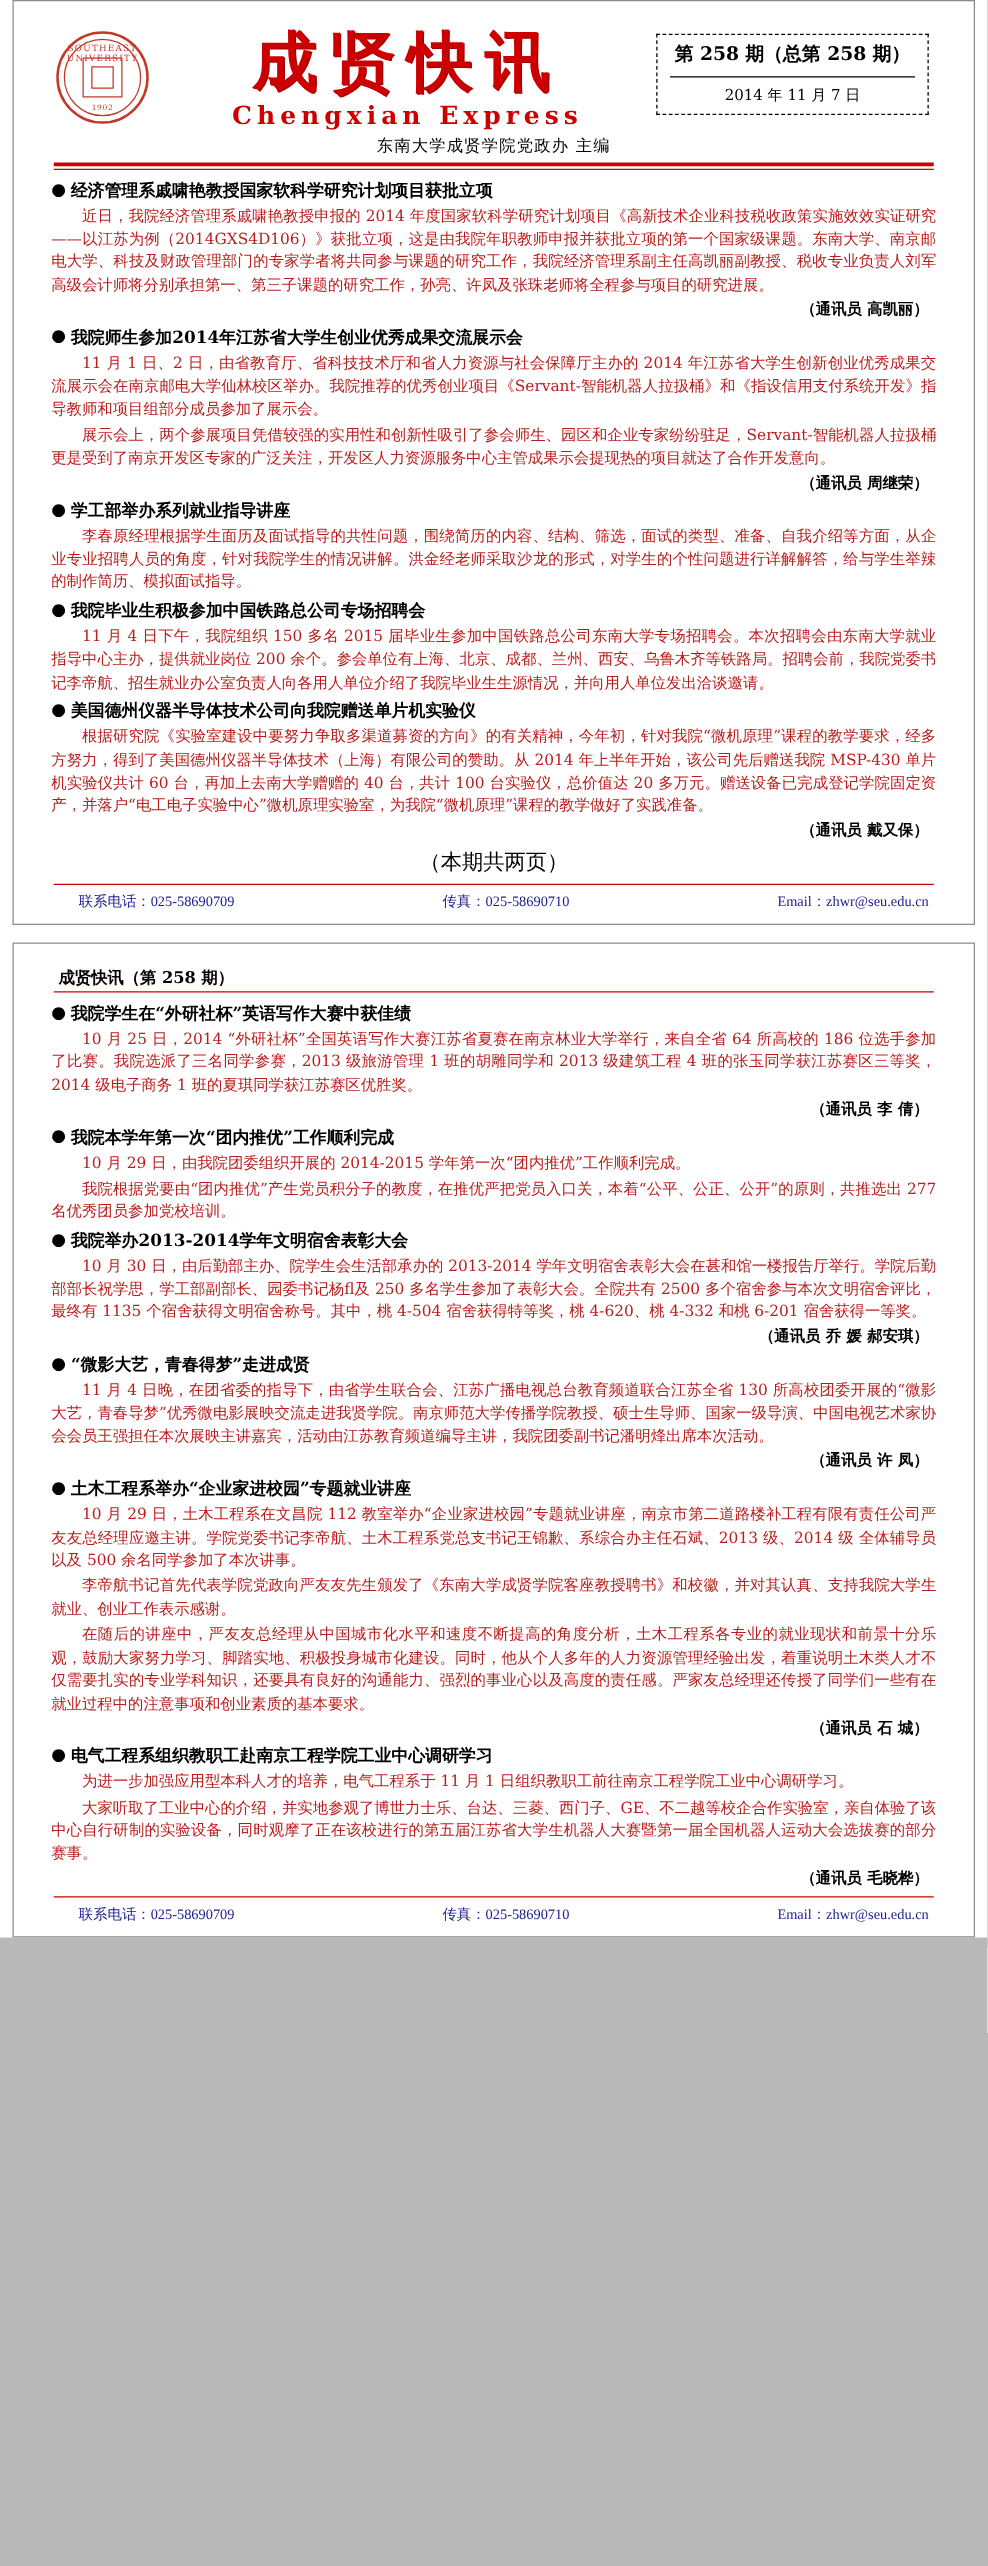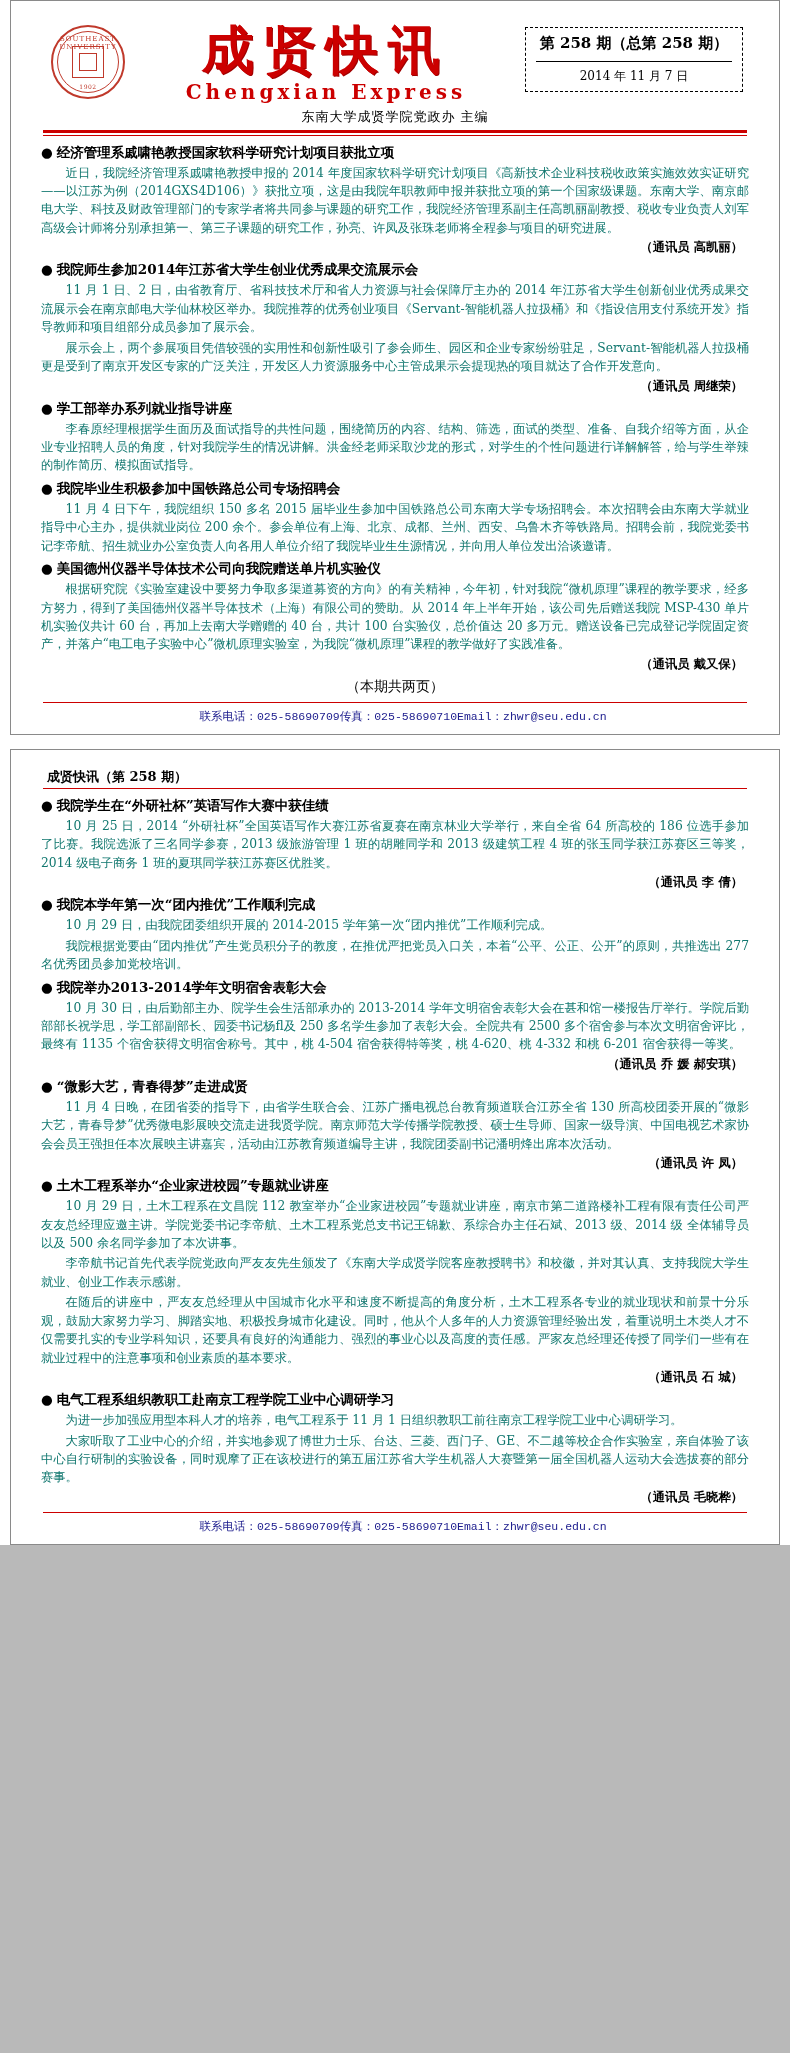--- a/index.html
+++ b/index.html
@@ -7,21 +7,21 @@
   .page{
     width:790px;margin:0 auto;background:#ffffff;position:relative;
   }
   .sheet{
     width:770px;margin:0 auto 8px auto;background:#fff;border:1px solid #8a8a8a;
     box-sizing:border-box;padding:10px 12px 6px 12px;position:relative;
   }
   .sheet-inner{border:0;padding:0 18px;}
   
   .masthead{display:flex;align-items:flex-start;padding:10px 4px 0 4px;}
-  .logo{width:86px;flex:0 0 86px;display:flex;align-items:flex-start;justify-content:center;padding-top:4px;}
+  .logo{width:86px;flex:0 0 86px;display:flex;align-items:flex-start;padding-top:4px;}
   .seal{width:74px;height:74px;border-radius:50%;border:2px solid #c0392b;position:relative;box-sizing:border-box;}
   .seal .ring{position:absolute;inset:4px;border-radius:50%;border:1px solid #c0392b;}
   .seal .inner-sq{position:absolute;left:50%;top:50%;transform:translate(-50%,-50%);width:30px;height:30px;border:1px solid #c0392b;}
   .seal .inner-sq:after{content:"";position:absolute;left:50%;top:50%;transform:translate(-50%,-50%);width:16px;height:16px;border:1px solid #c0392b;}
   .seal .seal-top{position:absolute;left:0;right:0;top:8px;text-align:center;font-size:7px;color:#c0392b;letter-spacing:1px;font-family:"DejaVu Serif","Liberation Serif",serif;}
   .seal .seal-bot{position:absolute;left:0;right:0;bottom:7px;text-align:center;font-size:6px;color:#c0392b;letter-spacing:.5px;font-family:"DejaVu Serif","Liberation Serif",serif;}
   .titleblock{flex:1 1 auto;text-align:center;padding-top:2px;}
   .title-cn{
     font-family:"DejaVu Serif","Liberation Serif",serif;
     font-size:52px;font-weight:bold;color:#cc0000;letter-spacing:10px;line-height:1.05;
@@ -41,33 +41,33 @@
   
   .article{margin-bottom:5px;}
   .head{
     font-family:"DejaVu Serif","Liberation Serif",serif;
     font-size:13.5px;font-weight:bold;color:#000;margin:2px 0 2px 0;
     display:flex;align-items:flex-start;
   }
   .bullet{color:#000;margin-right:4px;line-height:1.2;}
   .body{
     font-family:"DejaVu Serif","Liberation Serif",serif;
-    font-size:12.3px;line-height:1.5;text-align:justify;text-indent:2em;color:#0f766e;
+    font-size:12.3px;line-height:1.5;text-align:justify;text-indent:2em;color:#b91c1c;
     margin:0 0 2px 0;
   }
   .byline{
     font-family:"DejaVu Serif","Liberation Serif",serif;
     font-size:12.3px;text-align:right;margin:0 6px 4px 0;font-weight:bold;
   }
-  .center-note{font-family:"DejaVu Serif","Liberation Serif",serif;font-size:14px;text-align:center;margin:4px 0 6px 0;}
+  .center-note{font-family:"DejaVu Serif","Liberation Serif",serif;font-size:17px;text-align:center;margin:4px 0 6px 0;}
   
   .footline{border-top:1px solid #cc0000;margin:6px 2px 4px 2px;}
   .footer{
-    display:flex;justify-content:center;font-size:11.5px;color:#1a1a8c;
-    font-family:Liberation Mono, monospace;padding:2px 6px 4px 6px;margin-left:16px;
+    display:flex;justify-content:space-between;font-size:11.5px;color:#1a1a8c;
+    font-family:Liberation Serif, serif;padding:2px 6px 4px 6px;margin-left:16px;
   }
   .footer span{white-space:nowrap;}
   .sheet2-title{
     font-family:"DejaVu Serif","Liberation Serif",serif;font-size:13px;font-weight:bold;
     padding:8px 4px 2px 6px;
   }
   .spacer{height:6px;}
 </style>
 </head>
 <body>

